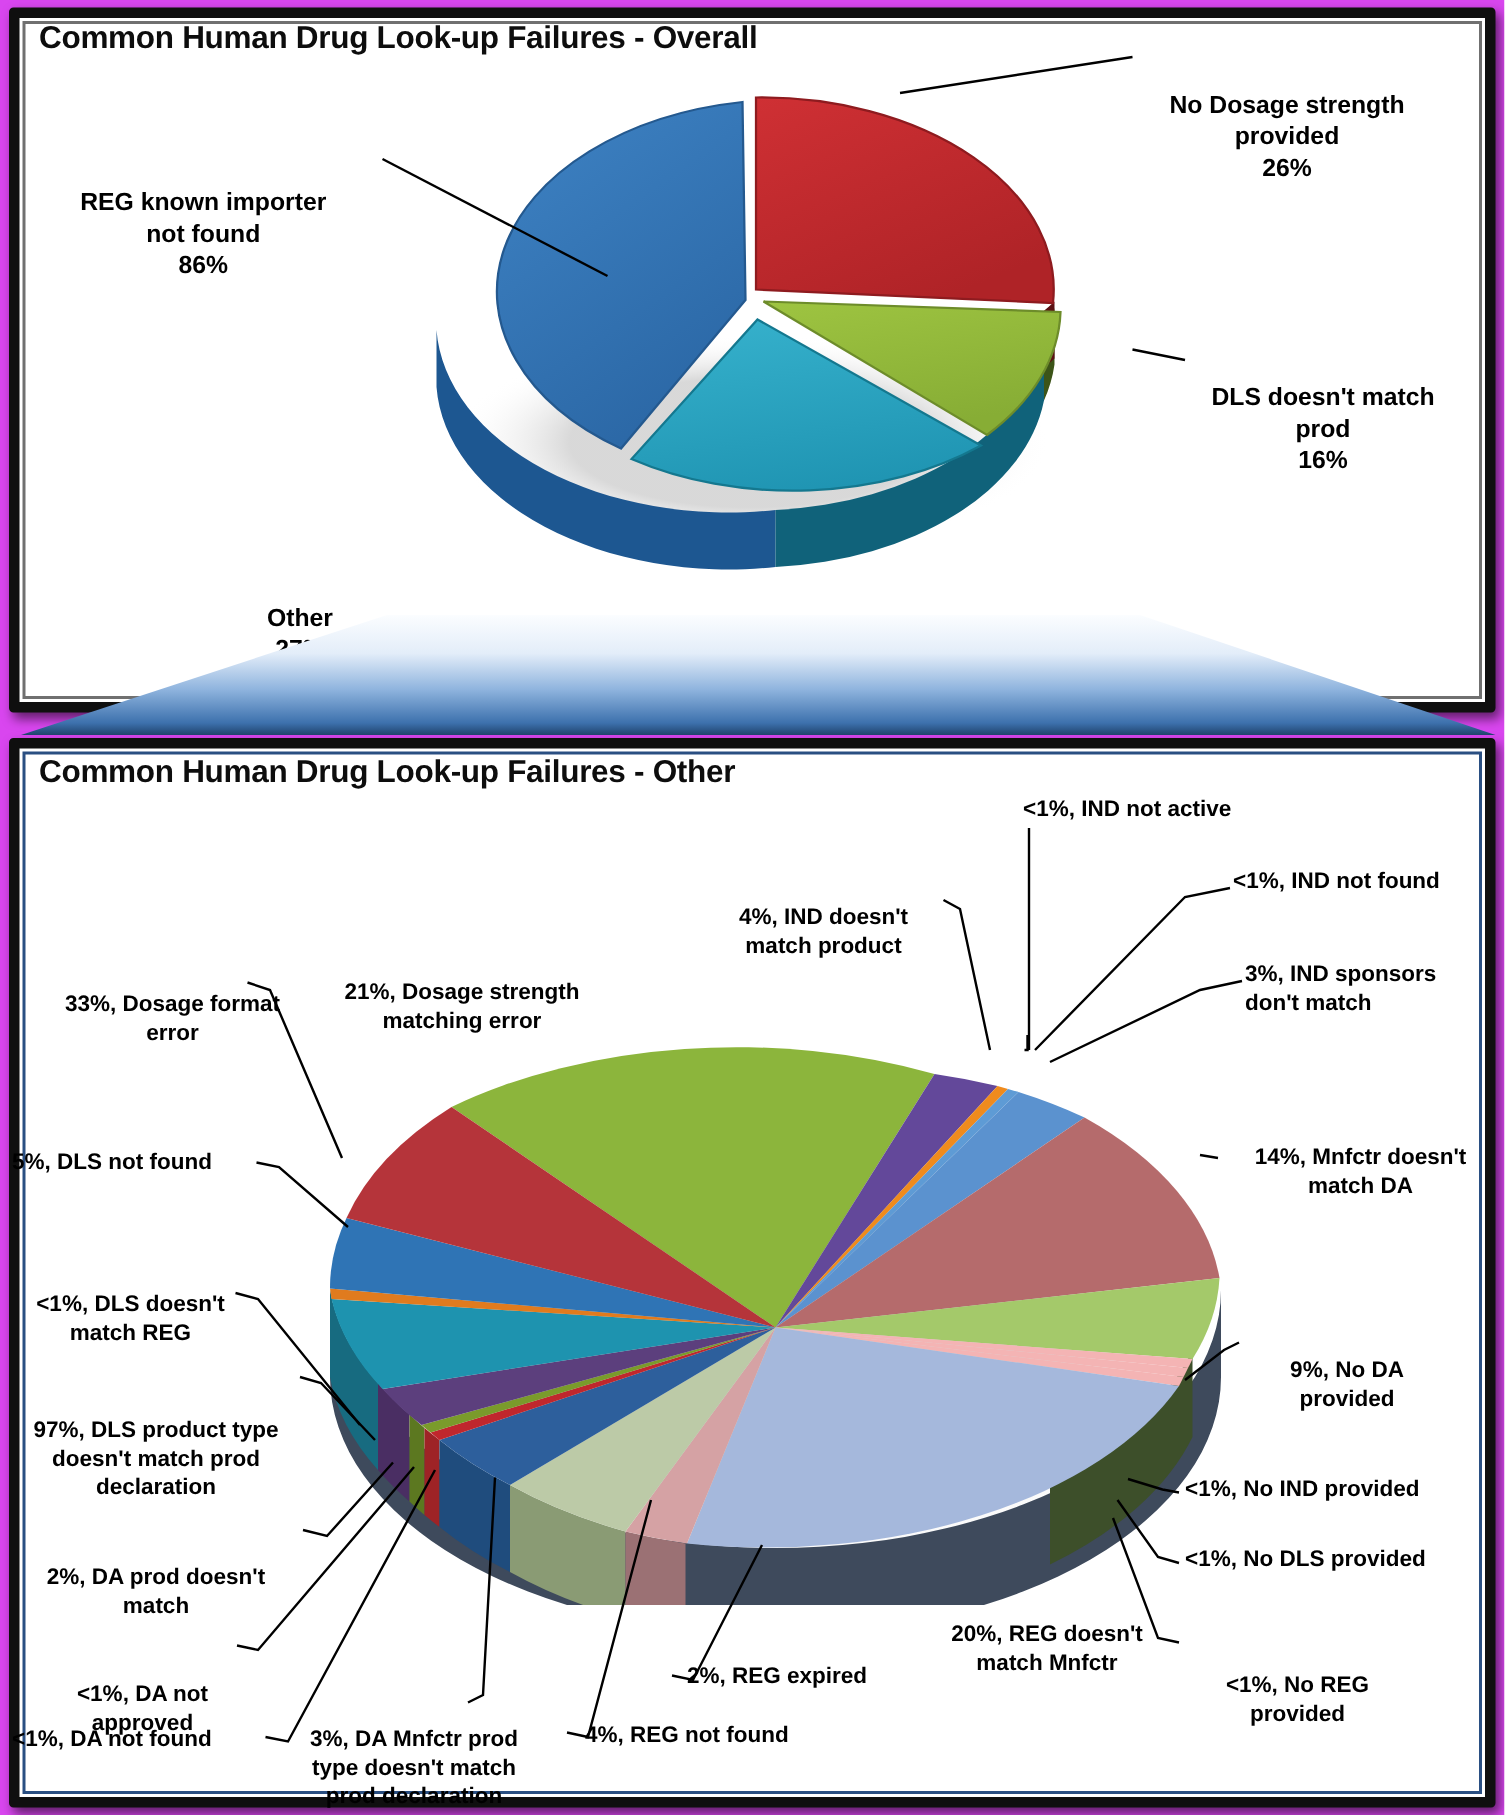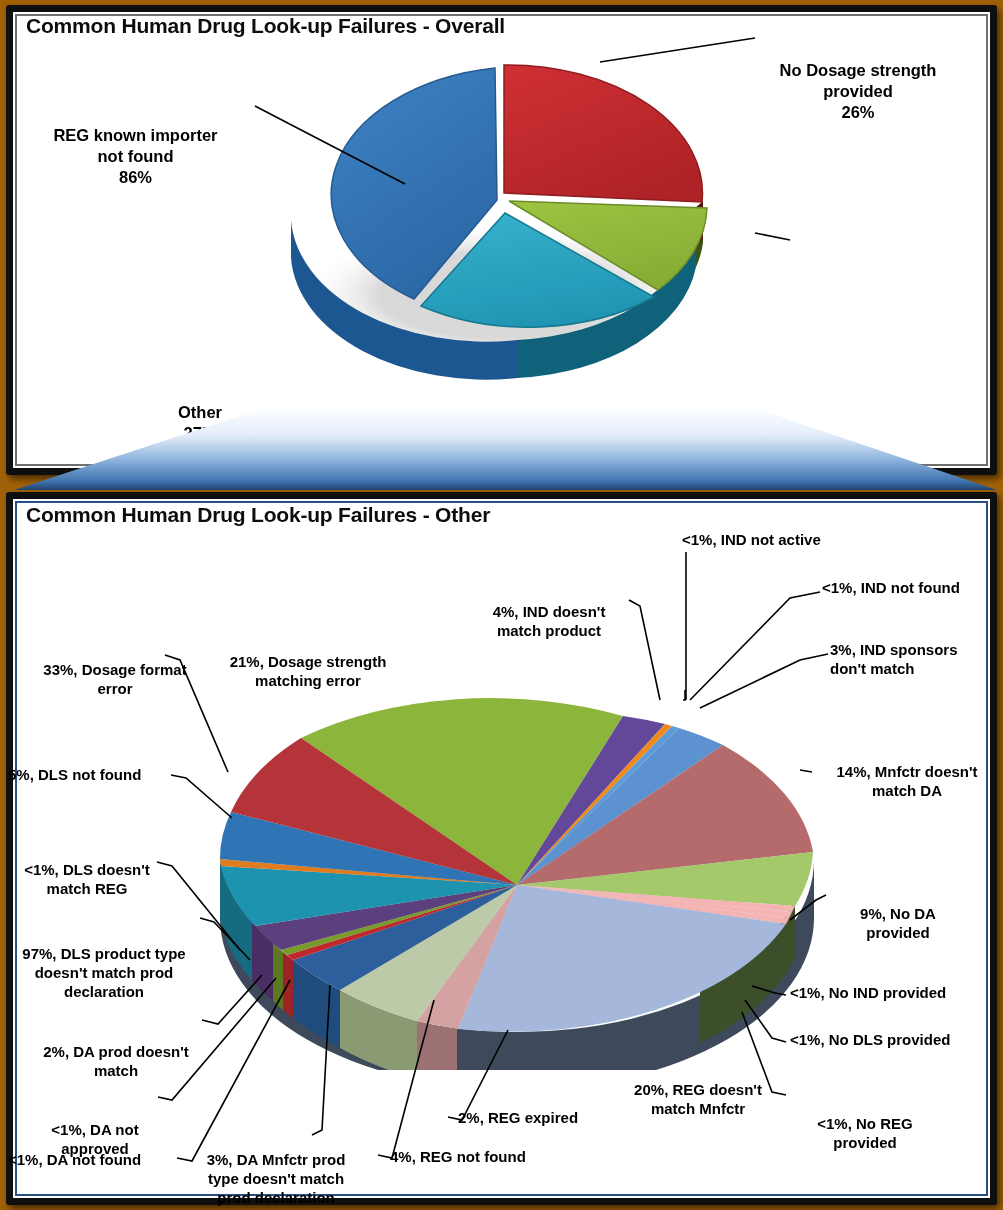--- a/index.html
+++ b/index.html
@@ -8,21 +8,21 @@
     background: #ffffff;
   }
   body {
     font-family: "Liberation Sans", sans-serif;
   }
   #root {
     position: relative;
     width: 1003px;
     height: 1210px;
     overflow: hidden;
-    background: #a16207;
+    background: #d946ef;
   }
 
   
   .panel {
     position: absolute;
     background: #ffffff;
     box-sizing: border-box;
   }
   .panel-top {
     left: 6px;
@@ -139,20 +139,23 @@
   </svg>
 
   <div class="lbl lbl-top ta-c" id="lbl-no-dosage" style="left:758px; top:28px; width:200px;">No Dosage strength
 provided
 26%</div>
 
   <div class="lbl lbl-top ta-c" id="lbl-reg-imp" style="left:28px; top:93px; width:215px;">REG known importer
 not found
 86%</div>
 
+  <div class="lbl lbl-top ta-c" id="lbl-dls-match" style="left:792px; top:223px; width:180px;">DLS doesn't match
+prod
+16%</div>
 
   <div class="lbl lbl-top ta-c" id="lbl-other" style="left:135px; top:370px; width:130px;">Other
 27%</div>
 
   <svg class="overlay" style="z-index:1;">
     <defs>
       <linearGradient id="g_conn" x1="0" y1="0" x2="0" y2="1">
         <stop offset="0%" stop-color="#fbfdff"></stop>
         <stop offset="32%" stop-color="#e3edf9"></stop>
         <stop offset="62%" stop-color="#8fb4de"></stop>
@@ -281,21 +284,21 @@
 
   <div class="lbl lbl-bot ta-l" style="left:8px; top:765px; width:175px;">5%, DLS not found</div>
 
   <div class="lbl lbl-bot ta-c" style="left:12px; top:828px; width:150px;">&lt;1%, DLS doesn't
 match REG</div>
 
   <div class="lbl lbl-bot ta-c" style="left:4px; top:912px; width:200px;">97%, DLS product type
 doesn't match prod
 declaration</div>
 
-  <div class="lbl lbl-bot ta-c" style="left:6px; top:1010px; width:196px;padding-left:12px;">2%, DA prod doesn't
+  <div class="lbl lbl-bot ta-c" style="left:6px; top:1010px; width:196px;">2%, DA prod doesn't
 match</div>
 
   <div class="lbl lbl-bot ta-c" style="left:30px; top:1088px; width:130px;">&lt;1%, DA not
 approved</div>
 
   <div class="lbl lbl-bot ta-l" style="left:8px; top:1150px; width:180px;">&lt;1%, DA not found</div>
 
   <div class="lbl lbl-bot ta-c" style="left:190px; top:1118px; width:172px;">3%, DA Mnfctr prod
 type doesn't match
 prod declaration</div>

